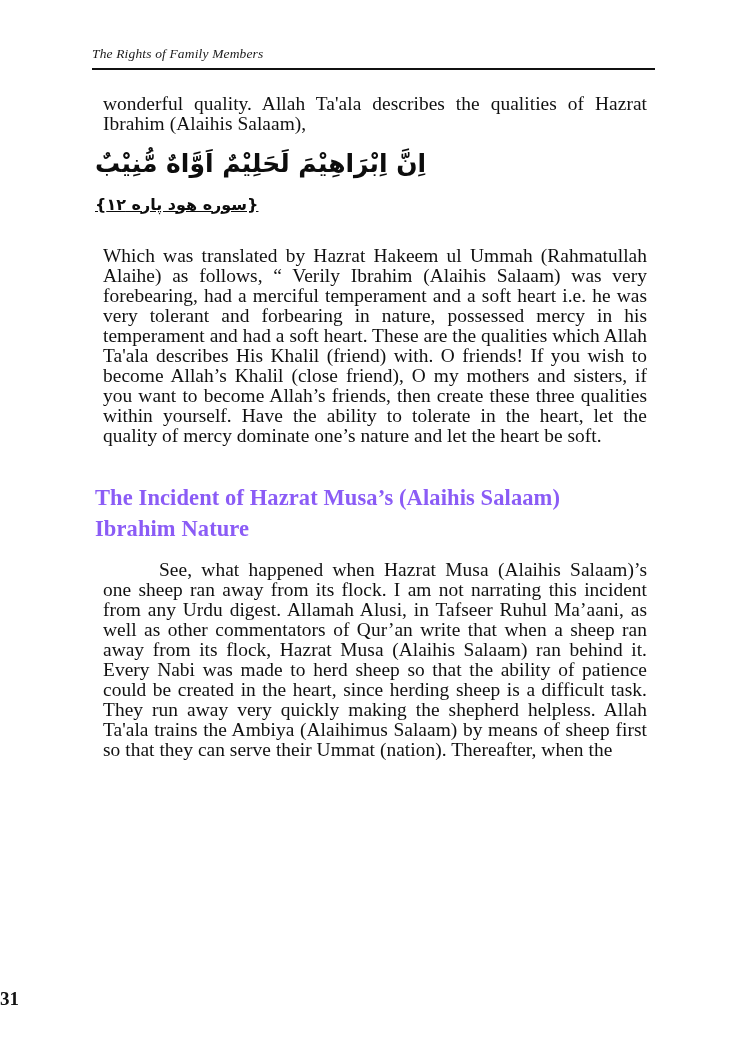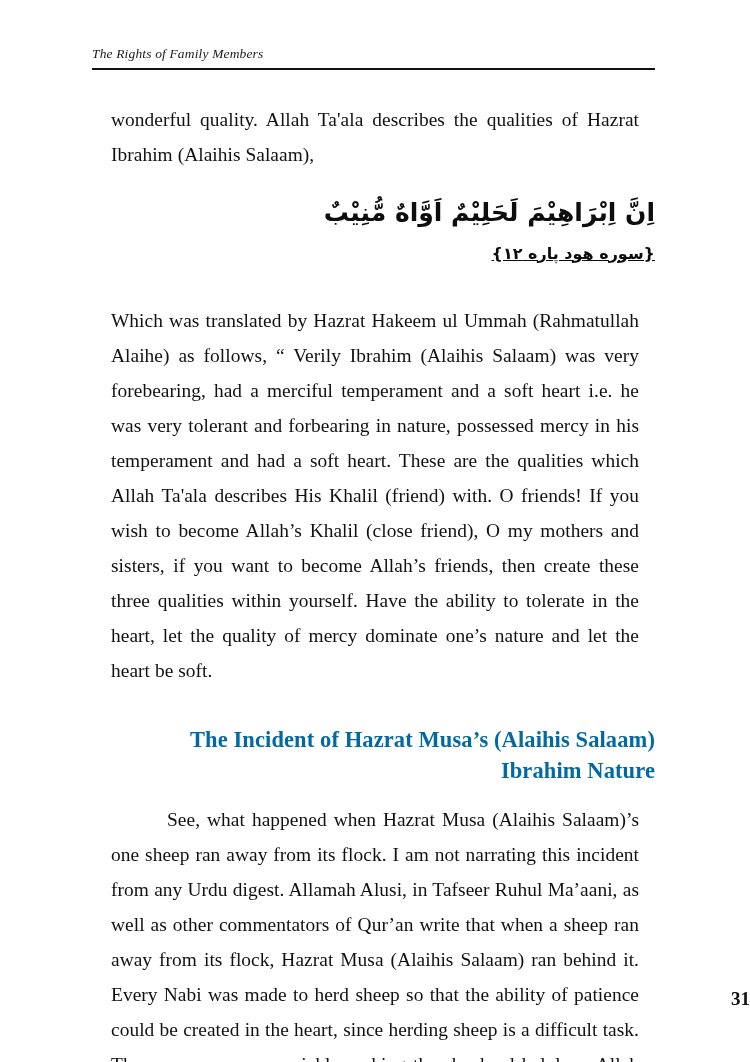--- a/index.html
+++ b/index.html
@@ -47,40 +47,40 @@
 
   
   .content {
     position: absolute;
     left: 95px;
     top: 86px;
     width: 560px;
   }
 
   p.body-text {
-    margin: 16px;
+    margin: 8px;
     text-align: justify;
     text-justify: inter-word;
     font-size: 19.4px;
-    line-height: 35px;
+    line-height: 20px;
     color: #111111;
     letter-spacing: 0.05px;
   }
   p.body-text.no-justify-last {
     text-align-last: left;
   }
   p.indented {
     text-indent: 56px;
   }
 
   
   .verse-block {
-    margin-top: 22px;
+    margin-top: 11px;
     margin-bottom: 6px;
-    text-align: right;
+    text-align: left;
   }
   .ayah {
     font-family: "DejaVu Sans", "Liberation Sans", sans-serif;
     font-size: 25px;
     line-height: 1.5;
     direction: rtl;
     unicode-bidi: bidi-override;
     color: #0d0d0d;
     font-weight: 700;
     letter-spacing: 0.4px;
@@ -96,38 +96,38 @@
     letter-spacing: 0.2px;
     white-space: nowrap;
     text-decoration: underline;
   }
 
   .gap-after-verse { height: 18px; }
 
   
   h2.section-heading {
     margin: 36px 0 16px 0;
-    text-align: right;
+    text-align: left;
     font-size: 22.5px;
     line-height: 31px;
     font-weight: 700;
-    color: #0369a1;
+    color: #8b5cf6;
     letter-spacing: 0.1px;
   }
   h2.section-heading .line {
     display: block;
   }
 
   
   .page-number {
     position: absolute;
     left: 0;
     top: 988px;
     width: 750px;
-    text-align: right;
+    text-align: left;
     font-size: 19px;
     font-weight: 700;
     color: #111111;
     font-family: "Liberation Serif", "DejaVu Serif", serif;
   }
 </style>
 </head>
 <body>
 
 <div class="page">

